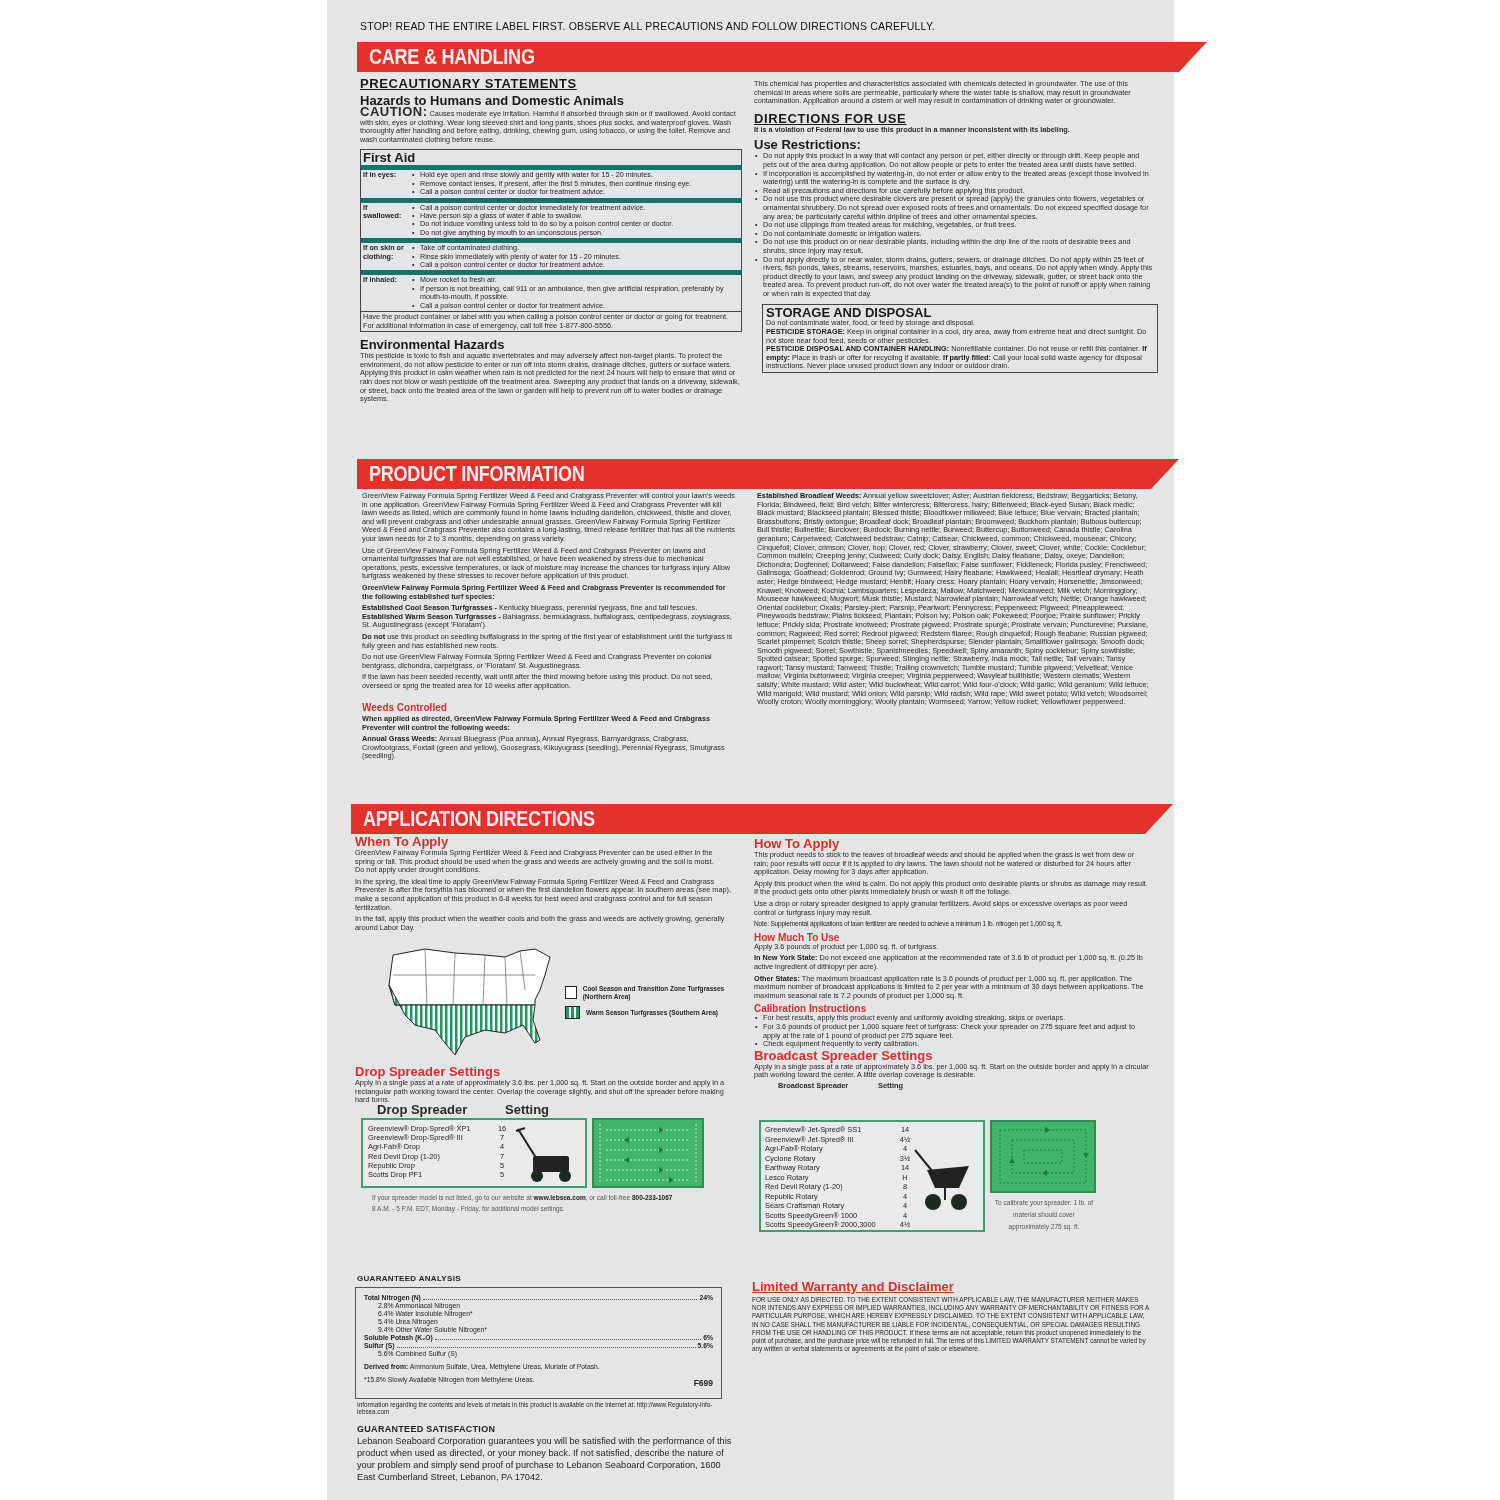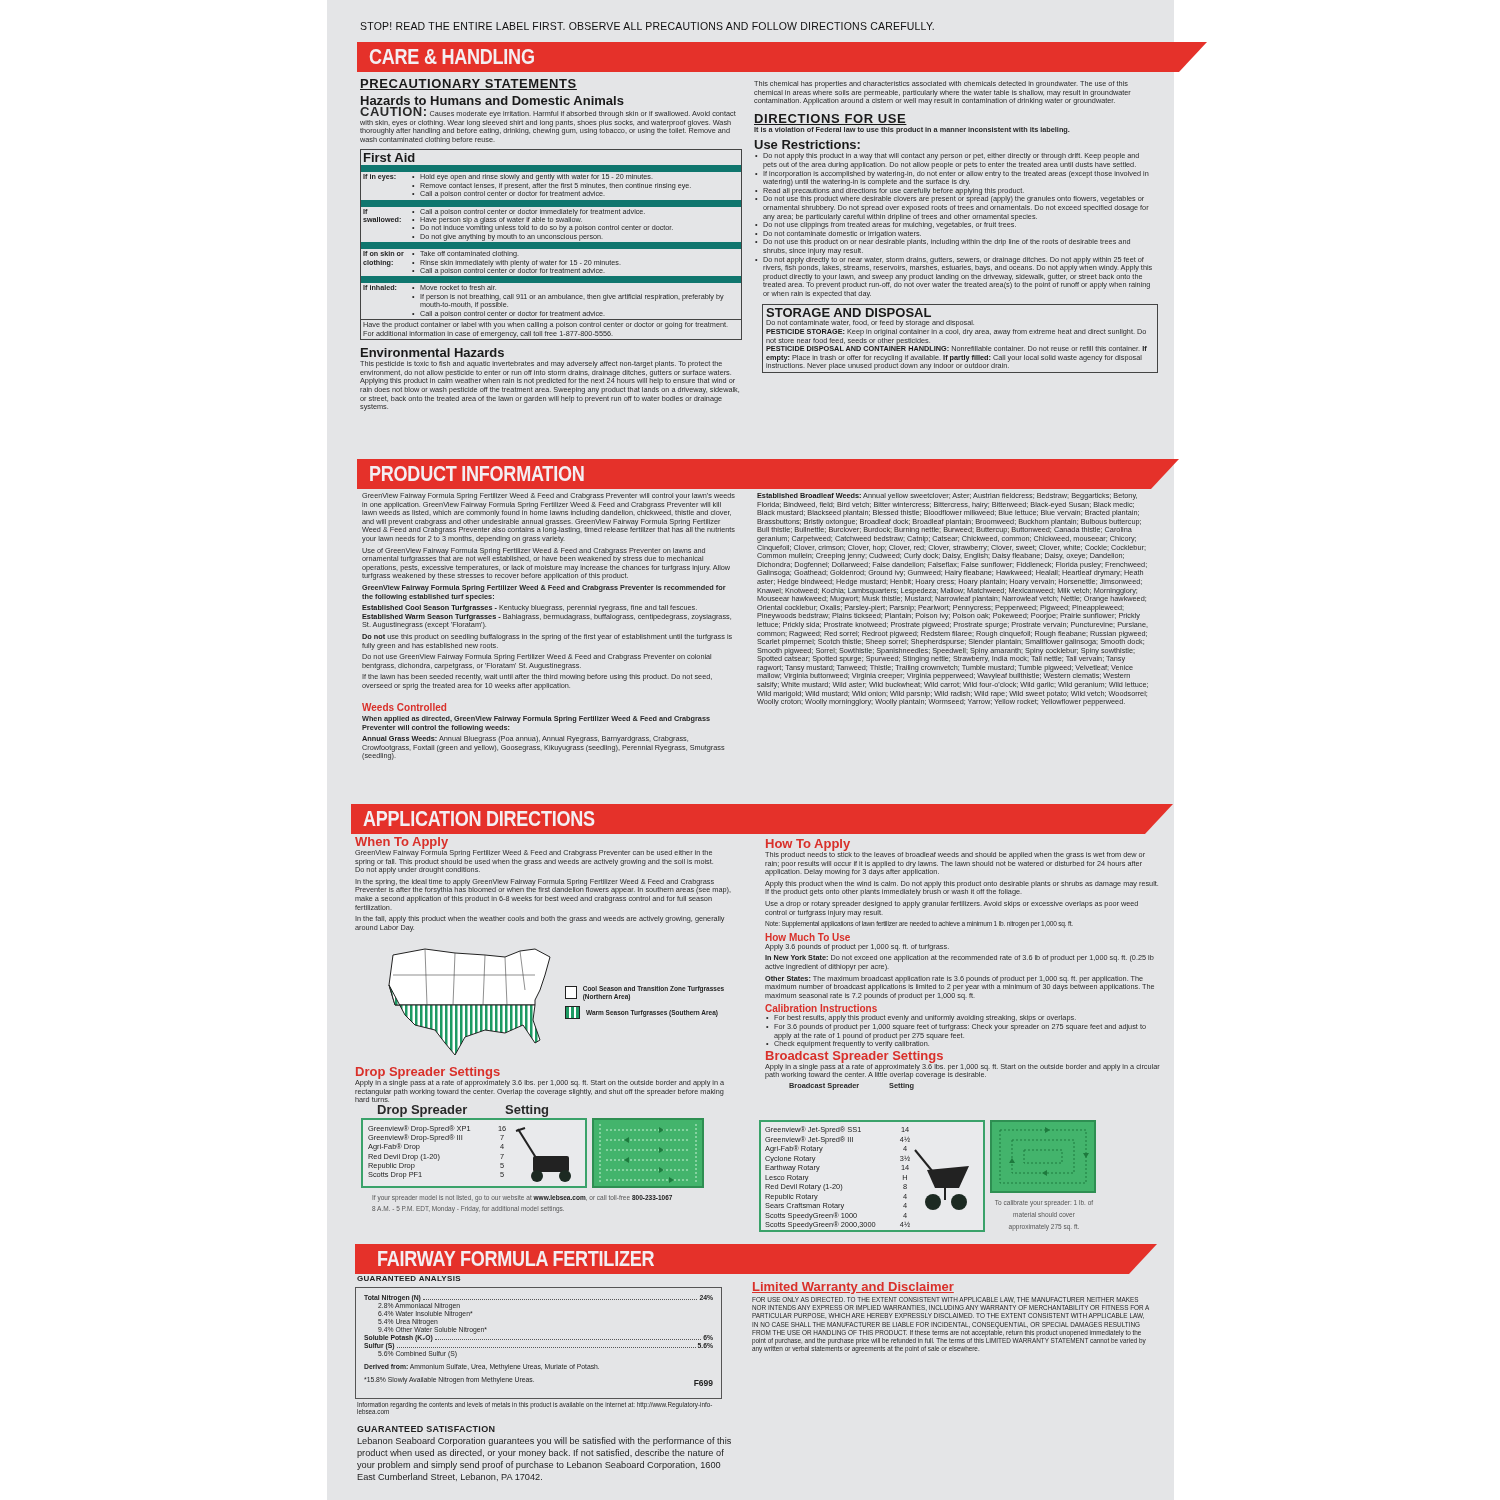--- a/index.html
+++ b/index.html
@@ -17,21 +17,21 @@
   .h-under { font-weight:bold; font-size:13px; text-decoration:underline; letter-spacing:0.6px; color:#1a1a1a; }
   .h-bold { font-weight:bold; font-size:13px; color:#1a1a1a; }
   .h-red { font-weight:bold; color:#d9302a; }
   .p { font-size:7.3px; line-height:8.6px; color:#2a2a2a; }
   .p b { color:#1a1a1a; }
   .p p { margin:0 0 3px 0; }
   ul.b { list-style:none; margin:0; padding:0; }
   ul.b li { position:relative; padding-left:9px; }
   ul.b li::before { content:"•"; position:absolute; left:1px; top:0; }
   table.fa { border-collapse:collapse; width:100%; font-size:7.2px; line-height:8.4px; }
-  table.fa td { vertical-align:top; padding:1px 2px; border-top:7px solid #0f766e; }
+  table.fa td { vertical-align:top; padding:1px 2px; border-top:5px solid #0f766e; }
   table.fa td.k { font-weight:bold; width:44px; }
   .box { border:1.5px solid #444; box-sizing:border-box; }
   .gbox { border:2px solid #3aa26a; box-sizing:border-box; background:#e9eaec; }
   .grid-pattern { background:#43b46c; border:2px solid #2e8f52; box-sizing:border-box; }
   .sp-row { display:flex; font-size:7.4px; line-height:9.2px; color:#222; }
   .sp-row .n { width:124px; } .sp-row .v { width:20px; text-align:center; }
   .ga-row { display:flex; font-size:6.8px; line-height:8px; }
   .ga-row .dots { flex:1; border-bottom:1px dotted #555; margin:0 2px 2px 2px; }
 </style>
 </head>
@@ -259,21 +259,21 @@
           <path d="M70,50 l-5,-3 v6z"></path>
           <path d="M80,60 l-5,-3 v6z"></path>
       </g>
     </svg>
   </div>
   <div class="abs" style="left:45px; top:1192px; width:360px; font-size:6.5px; line-height:11px; color:#555;">
     <span>If your spreader model is not listed, go to our website at</span> <b style="color:#222;">www.lebsea.com</b><span>, or call toll-free</span> <b style="color:#222;">800-233-1067</b><br>
     <span>8 A.M. - 5 P.M. EDT, Monday - Friday, for additional model settings.</span>
   </div>
 
-  <div class="abs p" style="left:438px; top:836px; width:395px;">
+  <div class="abs p" style="left:427px; top:836px; width:395px;">
     <div class="h-red" style="font-size:13px; line-height:15px;">How To Apply</div>
     <p>This product needs to stick to the leaves of broadleaf weeds and should be applied when the grass is wet from dew or rain; poor results will occur if it is applied to dry lawns. The lawn should not be watered or disturbed for 24 hours after application. Delay mowing for 3 days after application.</p>
     <p>Apply this product when the wind is calm. Do not apply this product onto desirable plants or shrubs as damage may result. If the product gets onto other plants immediately brush or wash it off the foliage.</p>
     <p>Use a drop or rotary spreader designed to apply granular fertilizers. Avoid skips or excessive overlaps as poor weed control or turfgrass injury may result.</p>
     <p style="font-size:6.6px; letter-spacing:-0.2px;">Note: Supplemental applications of lawn fertilizer are needed to achieve a minimum 1 lb. nitrogen per 1,000 sq. ft.</p>
     <div class="h-red" style="font-size:10px; line-height:11px;">How Much To Use</div>
     <p>Apply 3.6 pounds of product per 1,000 sq. ft. of turfgrass.</p>
     <p><b>In New York State:</b> <span>Do not exceed one application at the recommended rate of 3.6 lb of product per 1,000 sq. ft. (0.25 lb active ingredient of dithiopyr per acre).</span></p>
     <p><b>Other States:</b> <span>The maximum broadcast application rate is 3.6 pounds of product per 1,000 sq. ft. per application. The maximum number of broadcast applications is limited to 2 per year with a minimum of 30 days between applications. The maximum seasonal rate is 7.2 pounds of product per 1,000 sq. ft.</span></p>
     <div class="h-red" style="font-size:10px; line-height:11px;">Calibration Instructions</div>
@@ -354,23 +354,20 @@
       <g fill="#1e7a3e">
           <path d="M58,8 l-5,-3 v6z"></path>
           <path d="M94,36 l-3,-5 h6z"></path>
           <path d="M50,51 l5,-3 v6z"></path>
           <path d="M20,36 l-3,5 h6z"></path>
         </g>
     </svg>
   </div>
   <div class="abs" style="left:665px; top:1197px; width:104px; text-align:center; font-size:6.5px; line-height:12px; color:#555;">To calibrate your spreader: 1 lb. of material should cover approximately 275 sq. ft.</div>
 
-  <div class="banner" style="left:28px; top:1244px; width:774px;">
-    <span style="left:22px;">FAIRWAY FORMULA FERTILIZER</span>
-  </div>
 
   <div class="abs" style="left:30px; top:1274px; font-size:8px; font-weight:bold; letter-spacing:0.3px;">GUARANTEED ANALYSIS</div>
   <div class="abs box" style="left:28px; top:1287px; width:367px; height:112px; padding:6px 8px; border-color:#555;">
     <div id="ga-rows">
         <div class="ga-row">
           <span style="font-weight: bold;">Total Nitrogen (N)</span>
           <span class="dots"></span>
           <span style="font-weight: bold;">24%</span>
         </div>
         <div class="ga-row">

